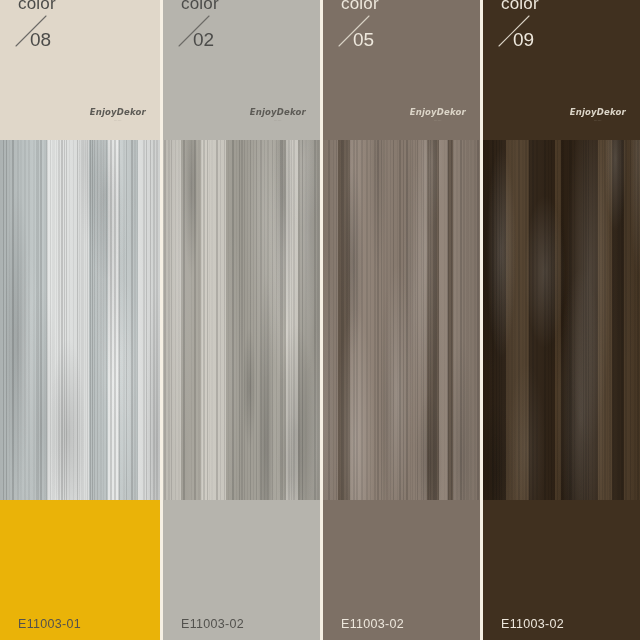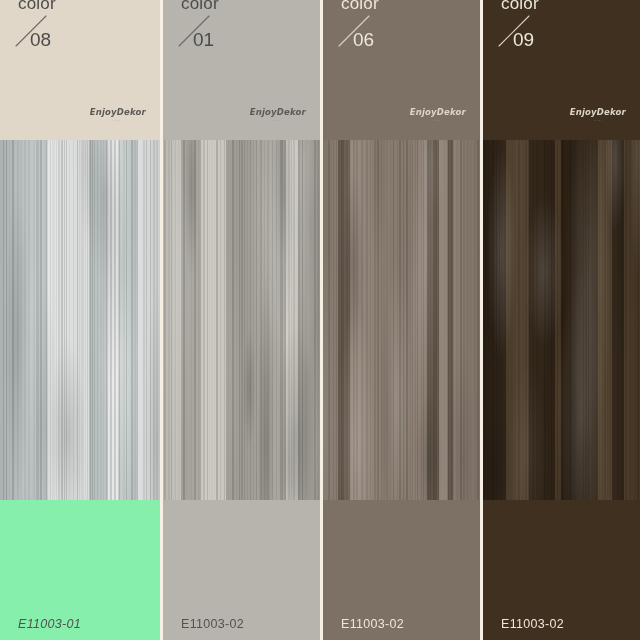--- a/index.html
+++ b/index.html
@@ -117,33 +117,33 @@
           <div class="brand-name">EnjoyDekor</div>
           <div class="brand-sub">······</div>
         </div>
       </div>
       <div class="texture" style="background: rgb(191, 198, 198);">
         <div class="tex-layer" style="background-image: linear-gradient(90deg, rgb(191, 198, 198) 0px, rgb(191, 198, 198) 4.8px, rgb(191, 198, 198) 4.8px, rgb(191, 198, 198) 20.9px, rgb(191, 198, 198) 20.9px, rgb(191, 198, 198) 39.1px, rgb(191, 198, 198) 39.1px, rgb(191, 198, 198) 46.9px, rgb(231, 233, 232) 46.9px, rgb(231, 233, 232) 66px, rgb(231, 233, 232) 66px, rgb(231, 233, 232) 73.5px, rgb(231, 233, 232) 73.5px, rgb(231, 233, 232) 89.5px, rgb(191, 198, 198) 89.5px, rgb(191, 198, 198) 108px, rgb(231, 233, 232) 108px, rgb(231, 233, 232) 118.8px, rgb(191, 198, 198) 118.8px, rgb(191, 198, 198) 137.6px, rgb(231, 233, 232) 137.6px, rgb(231, 233, 232) 156.9px, rgb(231, 233, 232) 156.9px, rgb(231, 233, 232) 174.5px);"></div>
         <div class="tex-layer" style="background-image: radial-gradient(29.6px 242.3px at 130.2px 222.4px, rgba(255, 255, 255, 0.14) 0%, rgba(255, 255, 255, 0) 72%), radial-gradient(15.8px 224.4px at 156.4px 305.5px, rgba(0, 0, 0, 0.098) 0%, rgba(0, 0, 0, 0) 72%), radial-gradient(14.8px 119.1px at 126.3px 269px, rgba(255, 255, 255, 0.137) 0%, rgba(255, 255, 255, 0) 72%), radial-gradient(18.2px 216.3px at 17.4px 203.2px, rgba(0, 0, 0, 0.137) 0%, rgba(0, 0, 0, 0) 72%), radial-gradient(30.7px 215.2px at 106.8px 161.4px, rgba(255, 255, 255, 0.11) 0%, rgba(255, 255, 255, 0) 72%), radial-gradient(26.1px 119.6px at 104.2px 55.2px, rgba(0, 0, 0, 0.125) 0%, rgba(0, 0, 0, 0) 72%), radial-gradient(28.7px 159.6px at 118.4px 7.1px, rgba(255, 255, 255, 0.17) 0%, rgba(255, 255, 255, 0) 72%), radial-gradient(25.1px 133.4px at 67.6px 294.3px, rgba(0, 0, 0, 0.145) 0%, rgba(0, 0, 0, 0) 72%), radial-gradient(22.1px 177.9px at 27.5px 236.6px, rgba(255, 255, 255, 0.153) 0%, rgba(255, 255, 255, 0) 72%), radial-gradient(23.5px 154.1px at 110.6px 132.3px, rgba(0, 0, 0, 0.086) 0%, rgba(0, 0, 0, 0) 72%), radial-gradient(12.3px 222.7px at 100px 50.5px, rgba(255, 255, 255, 0.145) 0%, rgba(255, 255, 255, 0) 72%), radial-gradient(10px 127.5px at 85.6px 15.1px, rgba(0, 0, 0, 0.082) 0%, rgba(0, 0, 0, 0) 72%), radial-gradient(30.9px 104.6px at 119.4px 212.5px, rgba(255, 255, 255, 0.153) 0%, rgba(255, 255, 255, 0) 72%), radial-gradient(27.9px 196.7px at 41.4px 287.8px, rgba(0, 0, 0, 0.09) 0%, rgba(0, 0, 0, 0) 72%);"></div>
         <div class="tex-layer" style="background-image: linear-gradient(90deg, rgba(0, 0, 0, 0) 0px, rgba(0, 0, 0, 0) 2.6px, rgba(0, 0, 0, 0.247) 2.6px, rgba(0, 0, 0, 0.247) 4.4px, rgba(0, 0, 0, 0) 4.4px, rgba(0, 0, 0, 0) 6.1px, rgba(0, 0, 0, 0.255) 6.1px, rgba(0, 0, 0, 0.255) 7px, rgba(0, 0, 0, 0) 7px, rgba(0, 0, 0, 0) 8.5px, rgba(0, 0, 0, 0.075) 8.5px, rgba(0, 0, 0, 0.075) 10.1px, rgba(0, 0, 0, 0) 10.1px, rgba(0, 0, 0, 0) 12.3px, rgba(0, 0, 0, 0.255) 12.3px, rgba(0, 0, 0, 0.255) 14.2px, rgba(0, 0, 0, 0) 14.2px, rgba(0, 0, 0, 0) 16.6px, rgba(0, 0, 0, 0.1) 16.6px, rgba(0, 0, 0, 0.1) 18.7px, rgba(0, 0, 0, 0) 18.7px, rgba(0, 0, 0, 0) 19.5px, rgba(0, 0, 0, 0.06) 19.5px, rgba(0, 0, 0, 0.06) 21.6px, rgba(0, 0, 0, 0) 21.6px, rgba(0, 0, 0, 0) 24.4px, rgba(0, 0, 0, 0.1) 24.4px, rgba(0, 0, 0, 0.1) 26px, rgba(0, 0, 0, 0) 26px, rgba(0, 0, 0, 0) 28.3px, rgba(0, 0, 0, 0.106) 28.3px, rgba(0, 0, 0, 0.106) 30px, rgba(0, 0, 0, 0) 30px, rgba(0, 0, 0, 0) 32.6px, rgba(0, 0, 0, 0.08) 32.6px, rgba(0, 0, 0, 0.08) 34.5px, rgba(0, 0, 0, 0) 34.5px, rgba(0, 0, 0, 0) 36.4px, rgba(0, 0, 0, 0.176) 36.4px, rgba(0, 0, 0, 0.176) 38.5px, rgba(0, 0, 0, 0) 38.5px, rgba(0, 0, 0, 0) 40.4px, rgba(0, 0, 0, 0.247) 40.4px, rgba(0, 0, 0, 0.247) 41.6px, rgba(0, 0, 0, 0) 41.6px, rgba(0, 0, 0, 0) 43.8px, rgba(0, 0, 0, 0.055) 43.8px, rgba(0, 0, 0, 0.055) 45.5px, rgba(0, 0, 0, 0) 45.5px, rgba(0, 0, 0, 0) 46.2px, rgba(0, 0, 0, 0.176) 46.2px, rgba(0, 0, 0, 0.176) 47.5px, rgba(0, 0, 0, 0) 47.5px, rgba(0, 0, 0, 0) 50.4px, rgba(0, 0, 0, 0.173) 50.4px, rgba(0, 0, 0, 0.173) 51px, rgba(0, 0, 0, 0) 51px, rgba(0, 0, 0, 0) 52.2px, rgba(0, 0, 0, 0.08) 52.2px, rgba(0, 0, 0, 0.08) 54.5px, rgba(0, 0, 0, 0) 54.5px, rgba(0, 0, 0, 0) 56.2px, rgba(0, 0, 0, 0.1) 56.2px, rgba(0, 0, 0, 0.1) 56.7px, rgba(0, 0, 0, 0) 56.7px, rgba(0, 0, 0, 0) 58px, rgba(0, 0, 0, 0.176) 58px, rgba(0, 0, 0, 0.176) 60.2px, rgba(0, 0, 0, 0) 60.2px, rgba(0, 0, 0, 0) 61.3px, rgba(0, 0, 0, 0.27) 61.3px, rgba(0, 0, 0, 0.27) 62.7px, rgba(0, 0, 0, 0) 62.7px, rgba(0, 0, 0, 0) 63.5px, rgba(0, 0, 0, 0.247) 63.5px, rgba(0, 0, 0, 0.247) 64.6px, rgba(0, 0, 0, 0) 64.6px, rgba(0, 0, 0, 0) 65.6px, rgba(0, 0, 0, 0.243) 65.6px, rgba(0, 0, 0, 0.243) 67.1px, rgba(0, 0, 0, 0) 67.1px, rgba(0, 0, 0, 0) 69.3px, rgba(0, 0, 0, 0.08) 69.3px, rgba(0, 0, 0, 0.08) 70.2px, rgba(0, 0, 0, 0) 70.2px, rgba(0, 0, 0, 0) 71.6px, rgba(0, 0, 0, 0.243) 71.6px, rgba(0, 0, 0, 0.243) 72.3px, rgba(0, 0, 0, 0) 72.3px, rgba(0, 0, 0, 0) 73.1px, rgba(0, 0, 0, 0.1) 73.1px, rgba(0, 0, 0, 0.1) 74.4px, rgba(0, 0, 0, 0) 74.4px, rgba(0, 0, 0, 0) 76.9px, rgba(0, 0, 0, 0.267) 76.9px, rgba(0, 0, 0, 0.267) 77.8px, rgba(0, 0, 0, 0) 77.8px, rgba(0, 0, 0, 0) 78.9px, rgba(0, 0, 0, 0.1) 78.9px, rgba(0, 0, 0, 0.1) 79.8px, rgba(0, 0, 0, 0) 79.8px, rgba(0, 0, 0, 0) 81.4px, rgba(0, 0, 0, 0.094) 81.4px, rgba(0, 0, 0, 0.094) 83.6px, rgba(0, 0, 0, 0) 83.6px, rgba(0, 0, 0, 0) 84.5px, rgba(0, 0, 0, 0.08) 84.5px, rgba(0, 0, 0, 0.08) 85.7px, rgba(0, 0, 0, 0) 85.7px, rgba(0, 0, 0, 0) 86.9px, rgba(0, 0, 0, 0.165) 86.9px, rgba(0, 0, 0, 0.165) 87.8px, rgba(0, 0, 0, 0) 87.8px, rgba(0, 0, 0, 0) 90.4px, rgba(0, 0, 0, 0.25) 90.4px, rgba(0, 0, 0, 0.25) 90.9px, rgba(0, 0, 0, 0) 90.9px, rgba(0, 0, 0, 0) 92.3px, rgba(0, 0, 0, 0.263) 92.3px, rgba(0, 0, 0, 0.263) 92.9px, rgba(0, 0, 0, 0) 92.9px, rgba(0, 0, 0, 0) 94.2px, rgba(0, 0, 0, 0.176) 94.2px, rgba(0, 0, 0, 0.176) 94.8px, rgba(0, 0, 0, 0) 94.8px, rgba(0, 0, 0, 0) 96.9px, rgba(0, 0, 0, 0.165) 96.9px, rgba(0, 0, 0, 0.165) 98.2px, rgba(0, 0, 0, 0) 98.2px, rgba(0, 0, 0, 0) 100.1px, rgba(0, 0, 0, 0.08) 100.1px, rgba(0, 0, 0, 0.08) 101.7px, rgba(0, 0, 0, 0) 101.7px, rgba(0, 0, 0, 0) 102.6px, rgba(0, 0, 0, 0.09) 102.6px, rgba(0, 0, 0, 0.09) 103.7px, rgba(0, 0, 0, 0) 103.7px, rgba(0, 0, 0, 0) 105.7px, rgba(0, 0, 0, 0.176) 105.7px, rgba(0, 0, 0, 0.176) 107.2px, rgba(0, 0, 0, 0) 107.2px, rgba(0, 0, 0, 0) 109.9px, rgba(0, 0, 0, 0.26) 109.9px, rgba(0, 0, 0, 0.26) 111.9px, rgba(0, 0, 0, 0) 111.9px, rgba(0, 0, 0, 0) 113.5px, rgba(0, 0, 0, 0.25) 113.5px, rgba(0, 0, 0, 0.25) 115.7px, rgba(0, 0, 0, 0) 115.7px, rgba(0, 0, 0, 0) 118.3px, rgba(0, 0, 0, 0.235) 118.3px, rgba(0, 0, 0, 0.235) 120.4px, rgba(0, 0, 0, 0) 120.4px, rgba(0, 0, 0, 0) 123.3px, rgba(0, 0, 0, 0.08) 123.3px, rgba(0, 0, 0, 0.08) 125.3px, rgba(0, 0, 0, 0) 125.3px, rgba(0, 0, 0, 0) 125.9px, rgba(0, 0, 0, 0.23) 125.9px, rgba(0, 0, 0, 0.23) 127.3px, rgba(0, 0, 0, 0) 127.3px, rgba(0, 0, 0, 0) 128.7px, rgba(0, 0, 0, 0.106) 128.7px, rgba(0, 0, 0, 0.106) 129.4px, rgba(0, 0, 0, 0) 129.4px, rgba(0, 0, 0, 0) 131px, rgba(0, 0, 0, 0.255) 131px, rgba(0, 0, 0, 0.255) 132.6px, rgba(0, 0, 0, 0) 132.6px, rgba(0, 0, 0, 0) 134.4px, rgba(0, 0, 0, 0.106) 134.4px, rgba(0, 0, 0, 0.106) 136.4px, rgba(0, 0, 0, 0) 136.4px, rgba(0, 0, 0, 0) 137.2px, rgba(0, 0, 0, 0.082) 137.2px, rgba(0, 0, 0, 0.082) 138.2px, rgba(0, 0, 0, 0) 138.2px, rgba(0, 0, 0, 0) 139.8px, rgba(0, 0, 0, 0.082) 139.8px, rgba(0, 0, 0, 0.082) 140.3px, rgba(0, 0, 0, 0) 140.3px, rgba(0, 0, 0, 0) 143.1px, rgba(0, 0, 0, 0.157) 143.1px, rgba(0, 0, 0, 0.157) 144.7px, rgba(0, 0, 0, 0) 144.7px, rgba(0, 0, 0, 0) 145.5px, rgba(0, 0, 0, 0.25) 145.5px, rgba(0, 0, 0, 0.25) 147.2px, rgba(0, 0, 0, 0) 147.2px, rgba(0, 0, 0, 0) 150.2px, rgba(0, 0, 0, 0.255) 150.2px, rgba(0, 0, 0, 0.255) 151.4px, rgba(0, 0, 0, 0) 151.4px, rgba(0, 0, 0, 0) 153.4px, rgba(0, 0, 0, 0.18) 153.4px, rgba(0, 0, 0, 0.18) 155.1px, rgba(0, 0, 0, 0) 155.1px, rgba(0, 0, 0, 0) 156.4px, rgba(0, 0, 0, 0.153) 156.4px, rgba(0, 0, 0, 0.153) 158.3px, rgba(0, 0, 0, 0) 158.3px, rgba(0, 0, 0, 0) 160.9px, rgba(0, 0, 0, 0.082) 160.9px, rgba(0, 0, 0, 0.082) 161.8px); opacity: 0.55;"></div>
         <div class="tex-layer" style="background: linear-gradient(90deg, rgba(0, 0, 0, 0.1) 0%, rgba(255, 255, 255, 0.05) 22%, rgba(0, 0, 0, 0.06) 50%, rgba(255, 255, 255, 0.05) 76%, rgba(0, 0, 0, 0.11) 100%);"></div>
       </div>
-      <div class="foot" style="background: #86efac; font-style: italic;">
+      <div class="foot" style="background: #eab308;">
         <div class="code">E11003-01</div>
       </div>
     </div>
     <div class="panel dark" style="background: rgb(182, 180, 173);">
       <div class="head" style="background: rgb(182, 180, 173);">
         <div class="color-word">color</div>
         <div class="slash">
           <svg width="34" height="34" viewBox="0 0 34 34">
             <line x1="32" y1="2" x2="2" y2="32" stroke="#6B6A66" stroke-width="1.1" stroke-linecap="round"></line>
           </svg>
         </div>
-        <div class="num">01</div>
+        <div class="num">02</div>
         <div class="brand">
           <div class="brand-name">EnjoyDekor</div>
           <div class="brand-sub">······</div>
         </div>
       </div>
       <div class="texture" style="background: rgb(167, 164, 155);">
         <div class="tex-layer" style="background-image: linear-gradient(90deg, rgb(207, 204, 196) 0px, rgb(207, 204, 196) 18.1px, rgb(167, 164, 155) 18.1px, rgb(167, 164, 155) 37.8px, rgb(207, 204, 196) 37.8px, rgb(207, 204, 196) 56.9px, rgb(207, 204, 196) 56.9px, rgb(207, 204, 196) 62.5px, rgb(167, 164, 155) 62.5px, rgb(167, 164, 155) 81.4px, rgb(167, 164, 155) 81.4px, rgb(167, 164, 155) 89.1px, rgb(167, 164, 155) 89.1px, rgb(167, 164, 155) 106.8px, rgb(167, 164, 155) 106.8px, rgb(167, 164, 155) 114.2px, rgb(167, 164, 155) 114.2px, rgb(167, 164, 155) 122.7px, rgb(207, 204, 196) 122.7px, rgb(207, 204, 196) 134.8px, rgb(167, 164, 155) 134.8px, rgb(167, 164, 155) 141.1px, rgb(167, 164, 155) 141.1px, rgb(167, 164, 155) 152.1px, rgb(167, 164, 155) 152.1px, rgb(167, 164, 155) 161.8px);"></div>
         <div class="tex-layer" style="background-image: radial-gradient(22.6px 168.4px at 119.5px 121.2px, rgba(255, 255, 255, 0.19) 0%, rgba(255, 255, 255, 0) 72%), radial-gradient(28.4px 149.7px at 132.9px 291.5px, rgba(0, 0, 0, 0.153) 0%, rgba(0, 0, 0, 0) 72%), radial-gradient(16.8px 191.7px at 143.6px 97px, rgba(255, 255, 255, 0.2) 0%, rgba(255, 255, 255, 0) 72%), radial-gradient(14.1px 195.4px at 120.5px 57.5px, rgba(0, 0, 0, 0.184) 0%, rgba(0, 0, 0, 0) 72%), radial-gradient(16.1px 201.2px at 69.6px 231.6px, rgba(255, 255, 255, 0.08) 0%, rgba(255, 255, 255, 0) 72%), radial-gradient(9.3px 126.2px at 147.1px 88.1px, rgba(0, 0, 0, 0.08) 0%, rgba(0, 0, 0, 0) 72%), radial-gradient(24.5px 266.4px at 16.4px 131.1px, rgba(255, 255, 255, 0.17) 0%, rgba(255, 255, 255, 0) 72%), radial-gradient(11.4px 242.6px at 102.8px 306.8px, rgba(0, 0, 0, 0.2) 0%, rgba(0, 0, 0, 0) 72%), radial-gradient(32.4px 94.9px at 139.6px 20.5px, rgba(255, 255, 255, 0.125) 0%, rgba(255, 255, 255, 0) 72%), radial-gradient(10.3px 126.4px at 28.3px 47.8px, rgba(0, 0, 0, 0.19) 0%, rgba(0, 0, 0, 0) 72%), radial-gradient(27.5px 227.7px at 101.8px 79.3px, rgba(255, 255, 255, 0.145) 0%, rgba(255, 255, 255, 0) 72%), radial-gradient(9.2px 84.7px at 86.3px 248px, rgba(0, 0, 0, 0.15) 0%, rgba(0, 0, 0, 0) 72%), radial-gradient(12.9px 168.4px at 153.6px 305.7px, rgba(255, 255, 255, 0.114) 0%, rgba(255, 255, 255, 0) 72%), radial-gradient(20.6px 85.9px at 128px 334.9px, rgba(0, 0, 0, 0.09) 0%, rgba(0, 0, 0, 0) 72%);"></div>
         <div class="tex-layer" style="background-image: linear-gradient(90deg, rgba(0, 0, 0, 0) 0px, rgba(0, 0, 0, 0) 1.5px, rgba(0, 0, 0, 0.204) 1.5px, rgba(0, 0, 0, 0.204) 3.5px, rgba(0, 0, 0, 0) 3.5px, rgba(0, 0, 0, 0) 5.3px, rgba(0, 0, 0, 0.12) 5.3px, rgba(0, 0, 0, 0.12) 6.6px, rgba(0, 0, 0, 0) 6.6px, rgba(0, 0, 0, 0) 7.7px, rgba(0, 0, 0, 0.21) 7.7px, rgba(0, 0, 0, 0.21) 9.2px, rgba(0, 0, 0, 0) 9.2px, rgba(0, 0, 0, 0) 12.2px, rgba(0, 0, 0, 0.114) 12.2px, rgba(0, 0, 0, 0.114) 12.7px, rgba(0, 0, 0, 0) 12.7px, rgba(0, 0, 0, 0) 15px, rgba(0, 0, 0, 0.075) 15px, rgba(0, 0, 0, 0.075) 17.3px, rgba(0, 0, 0, 0) 17.3px, rgba(0, 0, 0, 0) 19.8px, rgba(0, 0, 0, 0.247) 19.8px, rgba(0, 0, 0, 0.247) 22.1px, rgba(0, 0, 0, 0) 22.1px, rgba(0, 0, 0, 0) 24.8px, rgba(0, 0, 0, 0.23) 24.8px, rgba(0, 0, 0, 0.23) 25.4px, rgba(0, 0, 0, 0) 25.4px, rgba(0, 0, 0, 0) 28.3px, rgba(0, 0, 0, 0.09) 28.3px, rgba(0, 0, 0, 0.09) 29.2px, rgba(0, 0, 0, 0) 29.2px, rgba(0, 0, 0, 0) 31.5px, rgba(0, 0, 0, 0.243) 31.5px, rgba(0, 0, 0, 0.243) 33.4px, rgba(0, 0, 0, 0) 33.4px, rgba(0, 0, 0, 0) 35.1px, rgba(0, 0, 0, 0.08) 35.1px, rgba(0, 0, 0, 0.08) 37.1px, rgba(0, 0, 0, 0) 37.1px, rgba(0, 0, 0, 0) 38.2px, rgba(0, 0, 0, 0.106) 38.2px, rgba(0, 0, 0, 0.106) 39.1px, rgba(0, 0, 0, 0) 39.1px, rgba(0, 0, 0, 0) 40.3px, rgba(0, 0, 0, 0.216) 40.3px, rgba(0, 0, 0, 0.216) 42.2px, rgba(0, 0, 0, 0) 42.2px, rgba(0, 0, 0, 0) 43.7px, rgba(0, 0, 0, 0.263) 43.7px, rgba(0, 0, 0, 0.263) 44.7px, rgba(0, 0, 0, 0) 44.7px, rgba(0, 0, 0, 0) 46.3px, rgba(0, 0, 0, 0.06) 46.3px, rgba(0, 0, 0, 0.06) 46.8px, rgba(0, 0, 0, 0) 46.8px, rgba(0, 0, 0, 0) 48px, rgba(0, 0, 0, 0.05) 48px, rgba(0, 0, 0, 0.05) 50.3px, rgba(0, 0, 0, 0) 50.3px, rgba(0, 0, 0, 0) 53.1px, rgba(0, 0, 0, 0.267) 53.1px, rgba(0, 0, 0, 0.267) 54.7px, rgba(0, 0, 0, 0) 54.7px, rgba(0, 0, 0, 0) 57.1px, rgba(0, 0, 0, 0.133) 57.1px, rgba(0, 0, 0, 0.133) 58.3px, rgba(0, 0, 0, 0) 58.3px, rgba(0, 0, 0, 0) 60.6px, rgba(0, 0, 0, 0.184) 60.6px, rgba(0, 0, 0, 0.184) 62.1px, rgba(0, 0, 0, 0) 62.1px, rgba(0, 0, 0, 0) 64.9px, rgba(0, 0, 0, 0.07) 64.9px, rgba(0, 0, 0, 0.07) 66.2px, rgba(0, 0, 0, 0) 66.2px, rgba(0, 0, 0, 0) 68.9px, rgba(0, 0, 0, 0.247) 68.9px, rgba(0, 0, 0, 0.247) 70.9px, rgba(0, 0, 0, 0) 70.9px, rgba(0, 0, 0, 0) 73.4px, rgba(0, 0, 0, 0.08) 73.4px, rgba(0, 0, 0, 0.08) 74.2px, rgba(0, 0, 0, 0) 74.2px, rgba(0, 0, 0, 0) 75.7px, rgba(0, 0, 0, 0.235) 75.7px, rgba(0, 0, 0, 0.235) 76.9px, rgba(0, 0, 0, 0) 76.9px, rgba(0, 0, 0, 0) 78.2px, rgba(0, 0, 0, 0.165) 78.2px, rgba(0, 0, 0, 0.165) 79.7px, rgba(0, 0, 0, 0) 79.7px, rgba(0, 0, 0, 0) 80.8px, rgba(0, 0, 0, 0.153) 80.8px, rgba(0, 0, 0, 0.153) 81.9px, rgba(0, 0, 0, 0) 81.9px, rgba(0, 0, 0, 0) 83.6px, rgba(0, 0, 0, 0.1) 83.6px, rgba(0, 0, 0, 0.1) 85.2px, rgba(0, 0, 0, 0) 85.2px, rgba(0, 0, 0, 0) 86.6px, rgba(0, 0, 0, 0.216) 86.6px, rgba(0, 0, 0, 0.216) 88.3px, rgba(0, 0, 0, 0) 88.3px, rgba(0, 0, 0, 0) 89.6px, rgba(0, 0, 0, 0.11) 89.6px, rgba(0, 0, 0, 0.11) 90.7px, rgba(0, 0, 0, 0) 90.7px, rgba(0, 0, 0, 0) 93.3px, rgba(0, 0, 0, 0.204) 93.3px, rgba(0, 0, 0, 0.204) 94.2px, rgba(0, 0, 0, 0) 94.2px, rgba(0, 0, 0, 0) 96.7px, rgba(0, 0, 0, 0.192) 96.7px, rgba(0, 0, 0, 0.192) 98.6px, rgba(0, 0, 0, 0) 98.6px, rgba(0, 0, 0, 0) 100.7px, rgba(0, 0, 0, 0.12) 100.7px, rgba(0, 0, 0, 0.12) 101.5px, rgba(0, 0, 0, 0) 101.5px, rgba(0, 0, 0, 0) 104.5px, rgba(0, 0, 0, 0.13) 104.5px, rgba(0, 0, 0, 0.13) 106.4px, rgba(0, 0, 0, 0) 106.4px, rgba(0, 0, 0, 0) 109px, rgba(0, 0, 0, 0.184) 109px, rgba(0, 0, 0, 0.184) 110.2px, rgba(0, 0, 0, 0) 110.2px, rgba(0, 0, 0, 0) 112.8px, rgba(0, 0, 0, 0.137) 112.8px, rgba(0, 0, 0, 0.137) 114.3px, rgba(0, 0, 0, 0) 114.3px, rgba(0, 0, 0, 0) 115.6px, rgba(0, 0, 0, 0.173) 115.6px, rgba(0, 0, 0, 0.173) 116.1px, rgba(0, 0, 0, 0) 116.1px, rgba(0, 0, 0, 0) 117.5px, rgba(0, 0, 0, 0.224) 117.5px, rgba(0, 0, 0, 0.224) 119.7px, rgba(0, 0, 0, 0) 119.7px, rgba(0, 0, 0, 0) 120.6px, rgba(0, 0, 0, 0.09) 120.6px, rgba(0, 0, 0, 0.09) 122.8px, rgba(0, 0, 0, 0) 122.8px, rgba(0, 0, 0, 0) 124.6px, rgba(0, 0, 0, 0.157) 124.6px, rgba(0, 0, 0, 0.157) 126.9px, rgba(0, 0, 0, 0) 126.9px, rgba(0, 0, 0, 0) 128.2px, rgba(0, 0, 0, 0.153) 128.2px, rgba(0, 0, 0, 0.153) 129.1px, rgba(0, 0, 0, 0) 129.1px, rgba(0, 0, 0, 0) 130.5px, rgba(0, 0, 0, 0.17) 130.5px, rgba(0, 0, 0, 0.17) 132.3px, rgba(0, 0, 0, 0) 132.3px, rgba(0, 0, 0, 0) 134.7px, rgba(0, 0, 0, 0.14) 134.7px, rgba(0, 0, 0, 0.14) 136.7px, rgba(0, 0, 0, 0) 136.7px, rgba(0, 0, 0, 0) 139.3px, rgba(0, 0, 0, 0.25) 139.3px, rgba(0, 0, 0, 0.25) 140px, rgba(0, 0, 0, 0) 140px, rgba(0, 0, 0, 0) 142.1px, rgba(0, 0, 0, 0.06) 142.1px, rgba(0, 0, 0, 0.06) 143.9px, rgba(0, 0, 0, 0) 143.9px, rgba(0, 0, 0, 0) 144.6px, rgba(0, 0, 0, 0.19) 144.6px, rgba(0, 0, 0, 0.19) 145.4px, rgba(0, 0, 0, 0) 145.4px, rgba(0, 0, 0, 0) 147.8px, rgba(0, 0, 0, 0.118) 147.8px, rgba(0, 0, 0, 0.118) 148.3px, rgba(0, 0, 0, 0) 148.3px, rgba(0, 0, 0, 0) 151px, rgba(0, 0, 0, 0.196) 151px, rgba(0, 0, 0, 0.196) 153.1px, rgba(0, 0, 0, 0) 153.1px, rgba(0, 0, 0, 0) 154.3px, rgba(0, 0, 0, 0.11) 154.3px, rgba(0, 0, 0, 0.11) 155.9px, rgba(0, 0, 0, 0) 155.9px, rgba(0, 0, 0, 0) 157.4px, rgba(0, 0, 0, 0.06) 157.4px, rgba(0, 0, 0, 0.06) 158.4px, rgba(0, 0, 0, 0) 158.4px, rgba(0, 0, 0, 0) 159.2px, rgba(0, 0, 0, 0.243) 159.2px, rgba(0, 0, 0, 0.243) 160.7px); opacity: 0.55;"></div>
         <div class="tex-layer" style="background: linear-gradient(90deg, rgba(0, 0, 0, 0.1) 0%, rgba(255, 255, 255, 0.05) 22%, rgba(0, 0, 0, 0.06) 50%, rgba(255, 255, 255, 0.05) 76%, rgba(0, 0, 0, 0.11) 100%);"></div>
@@ -153,21 +153,21 @@
       </div>
     </div>
     <div class="panel light" style="background: rgb(125, 112, 101);">
       <div class="head" style="background: rgb(125, 112, 101);">
         <div class="color-word">color</div>
         <div class="slash">
           <svg width="34" height="34" viewBox="0 0 34 34">
             <line x1="32" y1="2" x2="2" y2="32" stroke="#D9D2C5" stroke-width="1.1" stroke-linecap="round"></line>
           </svg>
         </div>
-        <div class="num">06</div>
+        <div class="num">05</div>
         <div class="brand">
           <div class="brand-name">EnjoyDekor</div>
           <div class="brand-sub">······</div>
         </div>
       </div>
       <div class="texture" style="background: rgb(100, 86, 73);">
         <div class="tex-layer" style="background-image: linear-gradient(90deg, rgb(142, 128, 116) 0px, rgb(142, 128, 116) 15.5px, rgb(100, 86, 73) 15.5px, rgb(100, 86, 73) 22.6px, rgb(100, 86, 73) 22.6px, rgb(100, 86, 73) 26.7px, rgb(142, 128, 116) 26.7px, rgb(142, 128, 116) 46.1px, rgb(142, 128, 116) 46.1px, rgb(142, 128, 116) 64.7px, rgb(142, 128, 116) 64.7px, rgb(142, 128, 116) 72.6px, rgb(142, 128, 116) 72.6px, rgb(142, 128, 116) 92.2px, rgb(142, 128, 116) 92.2px, rgb(142, 128, 116) 104.4px, rgb(100, 86, 73) 104.4px, rgb(100, 86, 73) 110.6px, rgb(100, 86, 73) 110.6px, rgb(100, 86, 73) 116px, rgb(142, 128, 116) 116px, rgb(142, 128, 116) 125.2px, rgb(100, 86, 73) 125.2px, rgb(100, 86, 73) 129.6px, rgb(142, 128, 116) 129.6px, rgb(142, 128, 116) 143.7px, rgb(142, 128, 116) 143.7px, rgb(142, 128, 116) 158.7px, rgb(142, 128, 116) 158.7px, rgb(142, 128, 116) 166.4px);"></div>
         <div class="tex-layer" style="background-image: radial-gradient(15.5px 94.4px at 108.7px 19.9px, rgba(255, 255, 255, 0.11) 0%, rgba(255, 255, 255, 0) 72%), radial-gradient(19px 255px at 109.5px 277.4px, rgba(0, 0, 0, 0.067) 0%, rgba(0, 0, 0, 0) 72%), radial-gradient(18.9px 264.3px at 0.9px 285px, rgba(255, 255, 255, 0.13) 0%, rgba(255, 255, 255, 0) 72%), radial-gradient(10px 174.5px at 63.7px 271.9px, rgba(0, 0, 0, 0.094) 0%, rgba(0, 0, 0, 0) 72%), radial-gradient(27.5px 187.3px at 32.3px 301.8px, rgba(255, 255, 255, 0.18) 0%, rgba(255, 255, 255, 0) 72%), radial-gradient(14.4px 132.8px at 30px 121.1px, rgba(0, 0, 0, 0.173) 0%, rgba(0, 0, 0, 0) 72%), radial-gradient(20.3px 183.2px at 74.3px 255px, rgba(255, 255, 255, 0.17) 0%, rgba(255, 255, 255, 0) 72%), radial-gradient(19.7px 171.9px at 137.9px 319.3px, rgba(0, 0, 0, 0.114) 0%, rgba(0, 0, 0, 0) 72%), radial-gradient(16.7px 202px at 91.6px 164.4px, rgba(255, 255, 255, 0.098) 0%, rgba(255, 255, 255, 0) 72%), radial-gradient(19.2px 98.8px at 105.9px 323.4px, rgba(0, 0, 0, 0.145) 0%, rgba(0, 0, 0, 0) 72%), radial-gradient(16.7px 232.7px at 103.6px 108px, rgba(255, 255, 255, 0.145) 0%, rgba(255, 255, 255, 0) 72%), radial-gradient(8.4px 221.9px at 87.1px 120.8px, rgba(0, 0, 0, 0.075) 0%, rgba(0, 0, 0, 0) 72%), radial-gradient(20.8px 232.3px at 27.8px 38.9px, rgba(255, 255, 255, 0.075) 0%, rgba(255, 255, 255, 0) 72%), radial-gradient(13.3px 155.1px at 54.7px 21.9px, rgba(0, 0, 0, 0.09) 0%, rgba(0, 0, 0, 0) 72%);"></div>
         <div class="tex-layer" style="background-image: linear-gradient(90deg, rgba(0, 0, 0, 0) 0px, rgba(0, 0, 0, 0) 2.8px, rgba(0, 0, 0, 0.16) 2.8px, rgba(0, 0, 0, 0.16) 3.3px, rgba(0, 0, 0, 0) 3.3px, rgba(0, 0, 0, 0) 5.1px, rgba(0, 0, 0, 0.21) 5.1px, rgba(0, 0, 0, 0.21) 6.8px, rgba(0, 0, 0, 0) 6.8px, rgba(0, 0, 0, 0) 9.8px, rgba(0, 0, 0, 0.13) 9.8px, rgba(0, 0, 0, 0.13) 11.4px, rgba(0, 0, 0, 0) 11.4px, rgba(0, 0, 0, 0) 12.7px, rgba(0, 0, 0, 0.192) 12.7px, rgba(0, 0, 0, 0.192) 13.7px, rgba(0, 0, 0, 0) 13.7px, rgba(0, 0, 0, 0) 15.8px, rgba(0, 0, 0, 0.05) 15.8px, rgba(0, 0, 0, 0.05) 16.5px, rgba(0, 0, 0, 0) 16.5px, rgba(0, 0, 0, 0) 18.4px, rgba(0, 0, 0, 0.22) 18.4px, rgba(0, 0, 0, 0.22) 20.7px, rgba(0, 0, 0, 0) 20.7px, rgba(0, 0, 0, 0) 23.3px, rgba(0, 0, 0, 0.14) 23.3px, rgba(0, 0, 0, 0.14) 24.7px, rgba(0, 0, 0, 0) 24.7px, rgba(0, 0, 0, 0) 25.8px, rgba(0, 0, 0, 0.08) 25.8px, rgba(0, 0, 0, 0.08) 27.8px, rgba(0, 0, 0, 0) 27.8px, rgba(0, 0, 0, 0) 29.9px, rgba(0, 0, 0, 0.19) 29.9px, rgba(0, 0, 0, 0.19) 31.8px, rgba(0, 0, 0, 0) 31.8px, rgba(0, 0, 0, 0) 33.2px, rgba(0, 0, 0, 0.204) 33.2px, rgba(0, 0, 0, 0.204) 35px, rgba(0, 0, 0, 0) 35px, rgba(0, 0, 0, 0) 37.9px, rgba(0, 0, 0, 0.18) 37.9px, rgba(0, 0, 0, 0.18) 40.1px, rgba(0, 0, 0, 0) 40.1px, rgba(0, 0, 0, 0) 42.8px, rgba(0, 0, 0, 0.16) 42.8px, rgba(0, 0, 0, 0.16) 44.8px, rgba(0, 0, 0, 0) 44.8px, rgba(0, 0, 0, 0) 47.3px, rgba(0, 0, 0, 0.13) 47.3px, rgba(0, 0, 0, 0.13) 47.8px, rgba(0, 0, 0, 0) 47.8px, rgba(0, 0, 0, 0) 50.6px, rgba(0, 0, 0, 0.165) 50.6px, rgba(0, 0, 0, 0.165) 52.9px, rgba(0, 0, 0, 0) 52.9px, rgba(0, 0, 0, 0) 54px, rgba(0, 0, 0, 0.243) 54px, rgba(0, 0, 0, 0.243) 56.2px, rgba(0, 0, 0, 0) 56.2px, rgba(0, 0, 0, 0) 57.7px, rgba(0, 0, 0, 0.216) 57.7px, rgba(0, 0, 0, 0.216) 58.7px, rgba(0, 0, 0, 0) 58.7px, rgba(0, 0, 0, 0) 59.8px, rgba(0, 0, 0, 0.094) 59.8px, rgba(0, 0, 0, 0.094) 61.7px, rgba(0, 0, 0, 0) 61.7px, rgba(0, 0, 0, 0) 62.9px, rgba(0, 0, 0, 0.098) 62.9px, rgba(0, 0, 0, 0.098) 64.6px, rgba(0, 0, 0, 0) 64.6px, rgba(0, 0, 0, 0) 66.9px, rgba(0, 0, 0, 0.114) 66.9px, rgba(0, 0, 0, 0.114) 68.4px, rgba(0, 0, 0, 0) 68.4px, rgba(0, 0, 0, 0) 70.4px, rgba(0, 0, 0, 0.25) 70.4px, rgba(0, 0, 0, 0.25) 71.2px, rgba(0, 0, 0, 0) 71.2px, rgba(0, 0, 0, 0) 73.8px, rgba(0, 0, 0, 0.082) 73.8px, rgba(0, 0, 0, 0.082) 74.5px, rgba(0, 0, 0, 0) 74.5px, rgba(0, 0, 0, 0) 76.1px, rgba(0, 0, 0, 0.23) 76.1px, rgba(0, 0, 0, 0.23) 77.9px, rgba(0, 0, 0, 0) 77.9px, rgba(0, 0, 0, 0) 79.7px, rgba(0, 0, 0, 0.224) 79.7px, rgba(0, 0, 0, 0.224) 81.3px, rgba(0, 0, 0, 0) 81.3px, rgba(0, 0, 0, 0) 83.4px, rgba(0, 0, 0, 0.26) 83.4px, rgba(0, 0, 0, 0.26) 84.8px, rgba(0, 0, 0, 0) 84.8px, rgba(0, 0, 0, 0) 87px, rgba(0, 0, 0, 0.094) 87px, rgba(0, 0, 0, 0.094) 87.6px, rgba(0, 0, 0, 0) 87.6px, rgba(0, 0, 0, 0) 88.9px, rgba(0, 0, 0, 0.118) 88.9px, rgba(0, 0, 0, 0.118) 89.9px, rgba(0, 0, 0, 0) 89.9px, rgba(0, 0, 0, 0) 91.6px, rgba(0, 0, 0, 0.14) 91.6px, rgba(0, 0, 0, 0.14) 92.7px, rgba(0, 0, 0, 0) 92.7px, rgba(0, 0, 0, 0) 94.3px, rgba(0, 0, 0, 0.243) 94.3px, rgba(0, 0, 0, 0.243) 95.2px, rgba(0, 0, 0, 0) 95.2px, rgba(0, 0, 0, 0) 97.7px, rgba(0, 0, 0, 0.133) 97.7px, rgba(0, 0, 0, 0.133) 99px, rgba(0, 0, 0, 0) 99px, rgba(0, 0, 0, 0) 99.6px, rgba(0, 0, 0, 0.196) 99.6px, rgba(0, 0, 0, 0.196) 100.6px, rgba(0, 0, 0, 0) 100.6px, rgba(0, 0, 0, 0) 102.7px, rgba(0, 0, 0, 0.082) 102.7px, rgba(0, 0, 0, 0.082) 104.2px, rgba(0, 0, 0, 0) 104.2px, rgba(0, 0, 0, 0) 104.8px, rgba(0, 0, 0, 0.204) 104.8px, rgba(0, 0, 0, 0.204) 106.1px, rgba(0, 0, 0, 0) 106.1px, rgba(0, 0, 0, 0) 106.9px, rgba(0, 0, 0, 0.196) 106.9px, rgba(0, 0, 0, 0.196) 108.2px, rgba(0, 0, 0, 0) 108.2px, rgba(0, 0, 0, 0) 110px, rgba(0, 0, 0, 0.255) 110px, rgba(0, 0, 0, 0.255) 111.7px, rgba(0, 0, 0, 0) 111.7px, rgba(0, 0, 0, 0) 112.5px, rgba(0, 0, 0, 0.267) 112.5px, rgba(0, 0, 0, 0.267) 113.5px, rgba(0, 0, 0, 0) 113.5px, rgba(0, 0, 0, 0) 115px, rgba(0, 0, 0, 0.137) 115px, rgba(0, 0, 0, 0.137) 115.7px, rgba(0, 0, 0, 0) 115.7px, rgba(0, 0, 0, 0) 117.7px, rgba(0, 0, 0, 0.067) 117.7px, rgba(0, 0, 0, 0.067) 118.3px, rgba(0, 0, 0, 0) 118.3px, rgba(0, 0, 0, 0) 120.6px, rgba(0, 0, 0, 0.067) 120.6px, rgba(0, 0, 0, 0.067) 122.2px, rgba(0, 0, 0, 0) 122.2px, rgba(0, 0, 0, 0) 124.4px, rgba(0, 0, 0, 0.255) 124.4px, rgba(0, 0, 0, 0.255) 126px, rgba(0, 0, 0, 0) 126px, rgba(0, 0, 0, 0) 127.9px, rgba(0, 0, 0, 0.267) 127.9px, rgba(0, 0, 0, 0.267) 128.7px, rgba(0, 0, 0, 0) 128.7px, rgba(0, 0, 0, 0) 130.1px, rgba(0, 0, 0, 0.176) 130.1px, rgba(0, 0, 0, 0.176) 130.9px, rgba(0, 0, 0, 0) 130.9px, rgba(0, 0, 0, 0) 133.3px, rgba(0, 0, 0, 0.08) 133.3px, rgba(0, 0, 0, 0.08) 135.4px, rgba(0, 0, 0, 0) 135.4px, rgba(0, 0, 0, 0) 137.3px, rgba(0, 0, 0, 0.27) 137.3px, rgba(0, 0, 0, 0.27) 138.8px, rgba(0, 0, 0, 0) 138.8px, rgba(0, 0, 0, 0) 140.4px, rgba(0, 0, 0, 0.157) 140.4px, rgba(0, 0, 0, 0.157) 142.2px, rgba(0, 0, 0, 0) 142.2px, rgba(0, 0, 0, 0) 143.5px, rgba(0, 0, 0, 0.094) 143.5px, rgba(0, 0, 0, 0.094) 145.5px, rgba(0, 0, 0, 0) 145.5px, rgba(0, 0, 0, 0) 147.4px, rgba(0, 0, 0, 0.063) 147.4px, rgba(0, 0, 0, 0.063) 149.2px, rgba(0, 0, 0, 0) 149.2px, rgba(0, 0, 0, 0) 151.2px, rgba(0, 0, 0, 0.086) 151.2px, rgba(0, 0, 0, 0.086) 153.5px, rgba(0, 0, 0, 0) 153.5px, rgba(0, 0, 0, 0) 154.4px, rgba(0, 0, 0, 0.235) 154.4px, rgba(0, 0, 0, 0.235) 156.2px, rgba(0, 0, 0, 0) 156.2px, rgba(0, 0, 0, 0) 158px, rgba(0, 0, 0, 0.255) 158px, rgba(0, 0, 0, 0.255) 158.5px, rgba(0, 0, 0, 0) 158.5px, rgba(0, 0, 0, 0) 159.5px, rgba(0, 0, 0, 0.24) 159.5px, rgba(0, 0, 0, 0.24) 161.5px); opacity: 0.55;"></div>
         <div class="tex-layer" style="background: linear-gradient(90deg, rgba(0, 0, 0, 0.1) 0%, rgba(255, 255, 255, 0.05) 22%, rgba(0, 0, 0, 0.06) 50%, rgba(255, 255, 255, 0.05) 76%, rgba(0, 0, 0, 0.11) 100%);"></div>

